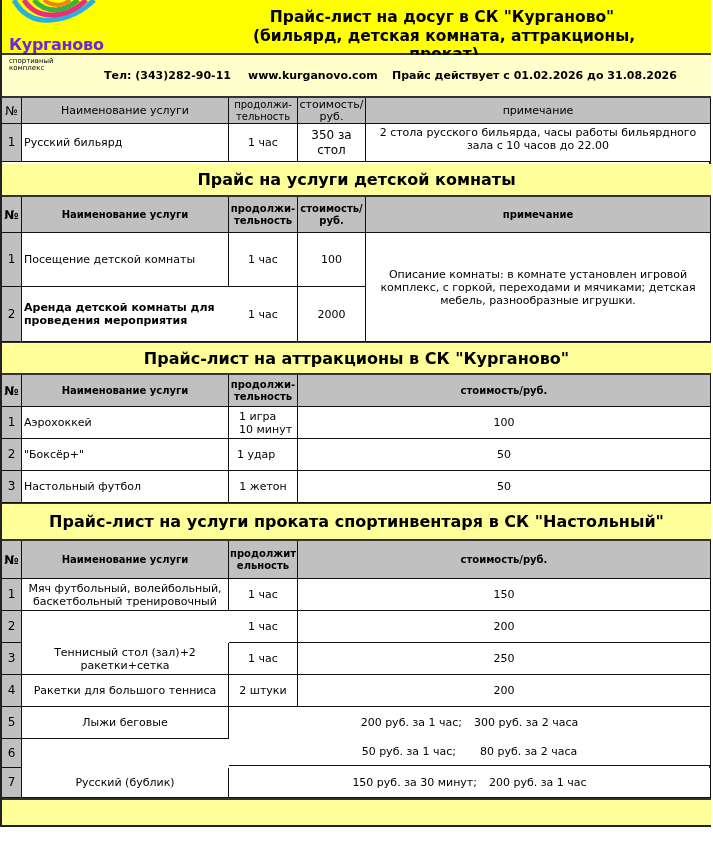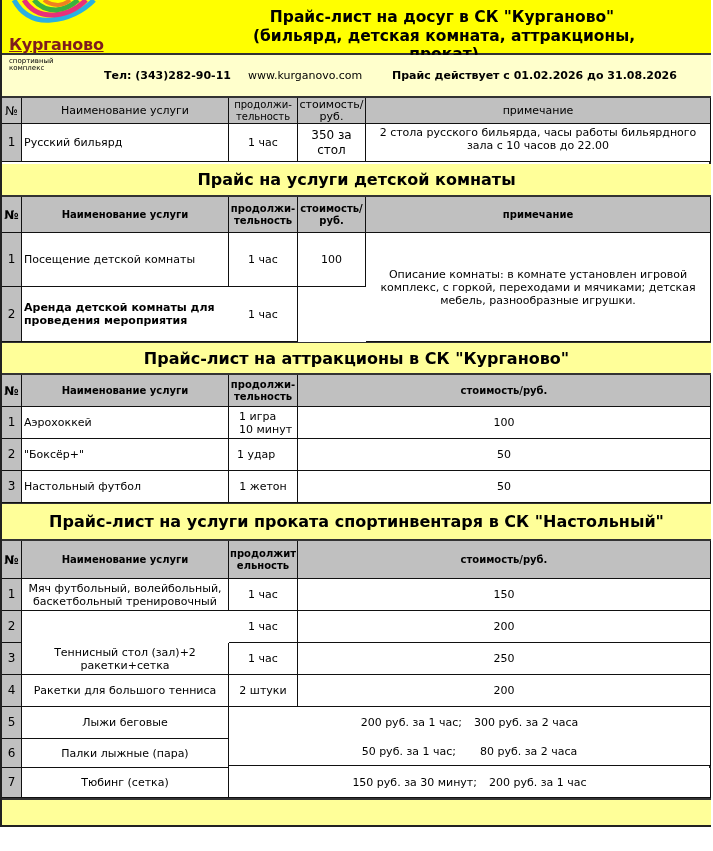--- a/index.html
+++ b/index.html
@@ -24,30 +24,30 @@
 
 <div class="sheet" style="height:827px;">
 
   <div class="band yellow" style="top:0;height:55px;">
     <svg class="abs" style="left:4px;top:0;" width="90" height="24" viewBox="0 0 90 24">
       <path d="M8 0 Q20 22 45 20 Q70 18 88 0" fill="none" stroke="#2ab0e0" stroke-width="5"></path>
       <path d="M18 0 Q28 16 48 15 Q66 14 80 0" fill="none" stroke="#e8307a" stroke-width="5"></path>
       <path d="M28 0 Q36 10 50 10 Q62 9 72 0" fill="none" stroke="#3cb040" stroke-width="5"></path>
       <path d="M38 0 Q44 5 52 5 Q58 5 64 0" fill="none" stroke="#f08020" stroke-width="4"></path>
     </svg>
-    <div class="abs" style="left:7px;top:35px;font-size:16px;font-weight:bold;color:#7f1d1d;letter-spacing:-0.3px;text-decoration:underline;">Курганово</div>
+    <div class="abs" style="left:7px;top:35px;font-size:16px;font-weight:bold;color:#6d28d9;letter-spacing:-0.3px;">Курганово</div>
     <div class="abs" style="left:230px;top:8px;width:420px;text-align:center;font-size:15.5px;font-weight:bold;">Прайс-лист на досуг  в СК "Курганово"</div>
     <div class="abs" style="left:232px;top:27px;width:420px;text-align:center;font-size:15.5px;font-weight:bold;">(бильярд, детская комната, аттракционы, прокат)</div>
   </div>
 
   <div class="band cream" style="top:55px;height:43px;">
     <div class="abs" style="left:7px;top:2px;font-size:7px;line-height:8px;">спортивный</div>
     <div class="abs" style="left:7px;top:9px;font-size:7px;line-height:8px;">комплекс</div>
     <div class="abs" style="left:102px;top:14px;font-size:11px;font-weight:bold;">Тел: (343)282-90-11</div>
-    <div class="abs" style="left:246px;top:14px;font-size:11px;font-weight:normal;">www.kurganovo.com</div>
+    <div class="abs" style="left:246px;top:14px;font-size:11px;font-weight:bold;">www.kurganovo.com</div>
     <div class="abs" style="left:390px;top:14px;font-size:11px;font-weight:bold;">Прайс действует с 01.02.2026 до 31.08.2026</div>
   </div>
 
   <div class="abs" style="left:0;top:98px;width:709px;height:66px;">
     <div class="cell gray hdr" style="left:0;top:0;width:20px;height:26px;font-size:12px;">№</div>
     <div class="cell gray hdr" style="left:20px;top:0;width:207px;height:26px;font-size:11px;">Наименование услуги</div>
     <div class="cell gray hdr" style="left:227px;top:0;width:69px;height:26px;">продолжи-тельность</div>
     <div class="cell gray hdr" style="left:296px;top:0;width:68px;height:26px;font-size:11px;">стоимость/ руб.</div>
     <div class="cell gray hdr" style="left:364px;top:0;width:345px;height:26px;font-size:11px;">примечание</div>
 
@@ -67,20 +67,21 @@
     <div class="cell gray hdr bold" style="left:364px;top:0;width:345px;height:36px;">примечание</div>
 
     <div class="cell num" style="left:0;top:36px;width:20px;height:54px;">1</div>
     <div class="cell left white" style="left:20px;top:36px;width:207px;height:54px;">Посещение детской комнаты</div>
     <div class="cell white" style="left:227px;top:36px;width:69px;height:54px;">1 час</div>
     <div class="cell white" style="left:296px;top:36px;width:68px;height:54px;">100</div>
 
     <div class="cell num" style="left:0;top:90px;width:20px;height:55px;">2</div>
     <div class="cell left white" style="left:20px;top:90px;width:221px;height:55px;font-weight:bold;">Аренда детской комнаты для проведения мероприятия</div>
     <div class="cell white" style="left:227px;top:90px;width:69px;height:55px;">1 час</div>
+    <div class="cell white" style="left:296px;top:90px;width:68px;height:55px;">2000</div>
 
     <div class="cell white" style="left:364px;top:36px;width:345px;height:109px;padding:0 4px;">Описание комнаты: в комнате установлен игровой комплекс, с горкой, переходами и мячиками; детская мебель, разнообразные игрушки.</div>
   </div>
 
   <div class="band pale title-band" style="top:342px;height:33px;border-top:1px solid #333;">Прайс-лист на аттракционы в СК "Курганово"</div>
   <div class="abs" style="left:0;top:375px;width:709px;height:128px;">
     <div class="cell gray hdr bold" style="left:0;top:0;width:20px;height:32px;font-size:12px;">№</div>
     <div class="cell gray hdr bold" style="left:20px;top:0;width:207px;height:32px;">Наименование услуги</div>
     <div class="cell gray hdr bold" style="left:227px;top:0;width:69px;height:32px;">продолжи-тельность</div>
     <div class="cell gray hdr bold" style="left:296px;top:0;width:413px;height:32px;">стоимость/руб.</div>
@@ -131,28 +132,27 @@
     <div class="cell white" style="left:296px;top:134px;width:413px;height:32px;">200</div>
 
     <div class="cell num" style="left:0;top:166px;width:20px;height:32px;">5</div>
     <div class="cell white" style="left:20px;top:166px;width:207px;height:32px;">Лыжи беговые</div>
     <div class="cell white" style="left:227px;top:166px;width:482px;height:32px;">
       <span style="margin-right:12px;">200 руб. за 1 час;</span>
       <span>300 руб. за 2 часа</span>
     </div>
 
     <div class="cell num" style="left:0;top:198px;width:20px;height:29px;">6</div>
-    <div class="cell white" style="left:20px;top:198px;width:207px;height:29px;">Палки лыжные (пара)</div>
     <div class="cell white" style="left:227px;top:196px;width:482px;height:29px;">
       <span style="margin-right:24px;">50 руб. за 1 час;</span>
       <span>80 руб. за 2 часа</span>
     </div>
 
     <div class="cell num" style="left:0;top:227px;width:20px;height:30px;">7</div>
-    <div class="cell white" style="left:20px;top:227px;width:207px;height:30px;">Тюбинг (сетка)</div>
+    <div class="cell white" style="left:20px;top:227px;width:207px;height:30px;">Русский (бублик)</div>
     <div class="cell white" style="left:227px;top:227px;width:482px;height:30px;">
       <span style="margin-right:12px;">150 руб. за 30 минут;</span>
       <span>200 руб. за 1 час</span>
     </div>
   </div>
 
   <div class="band pale" style="top:798px;height:29px;border-top:2px solid #333;border-bottom:2px solid #222;"></div>
 </div>
 
 </body></html>

